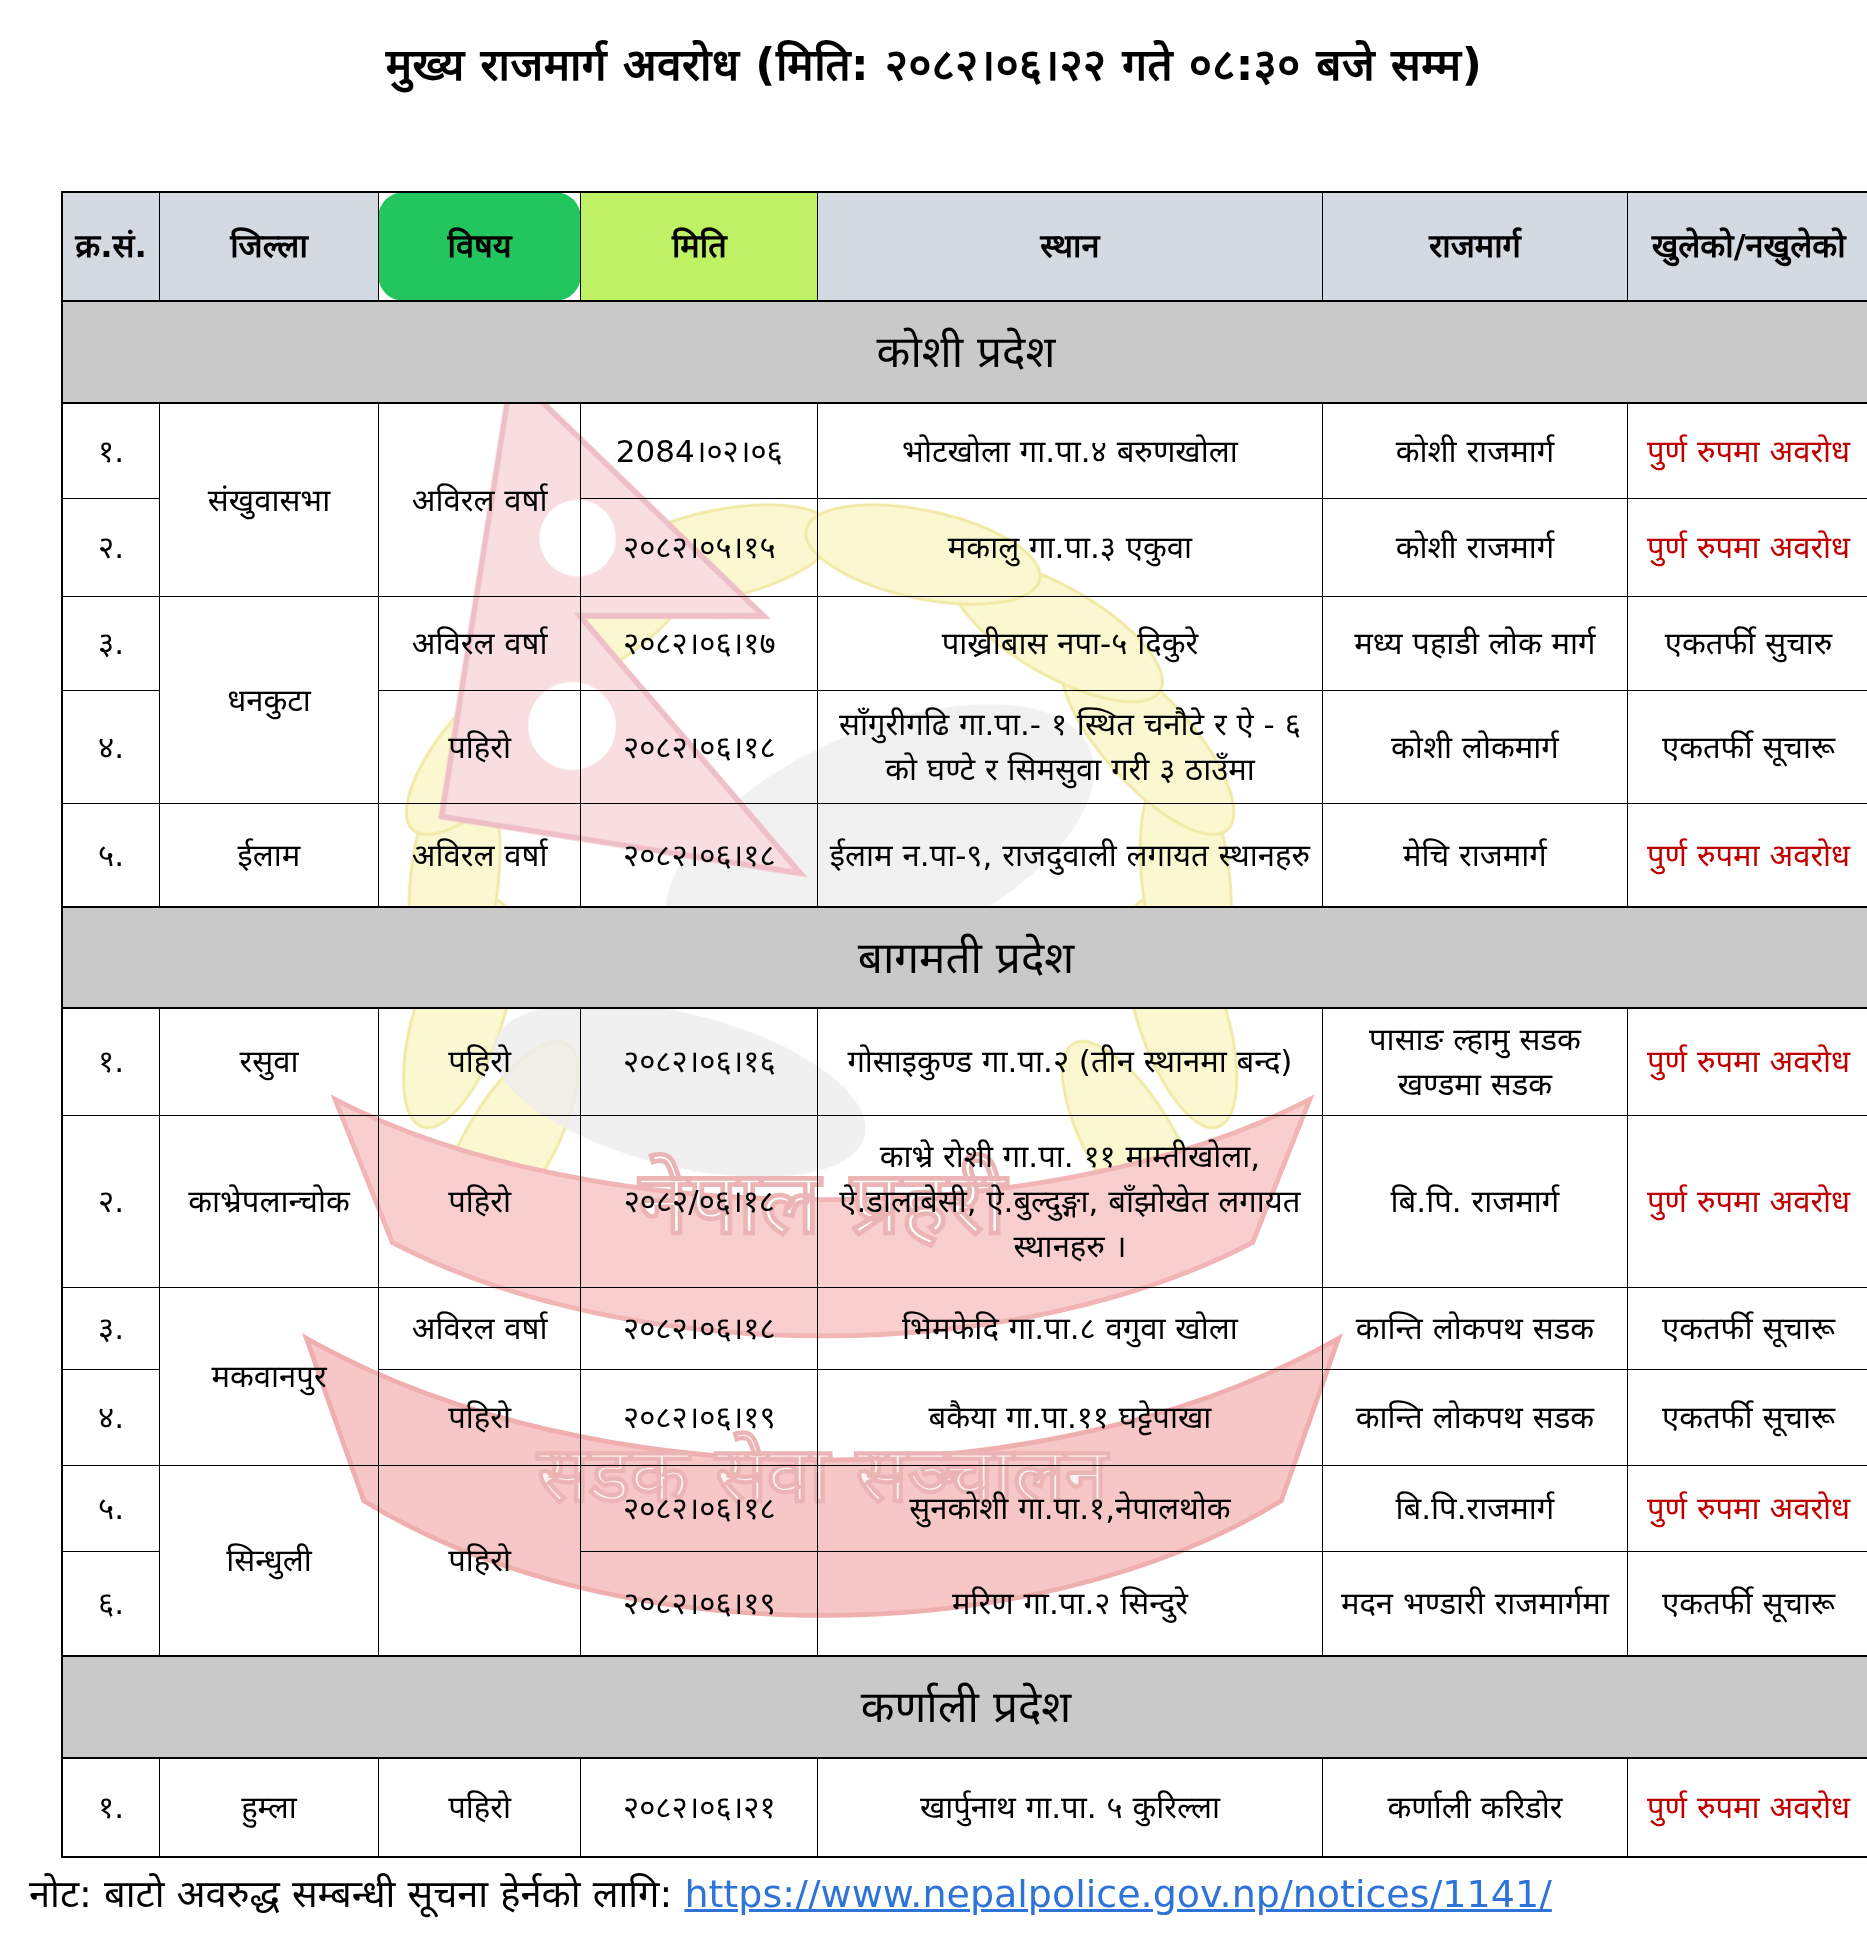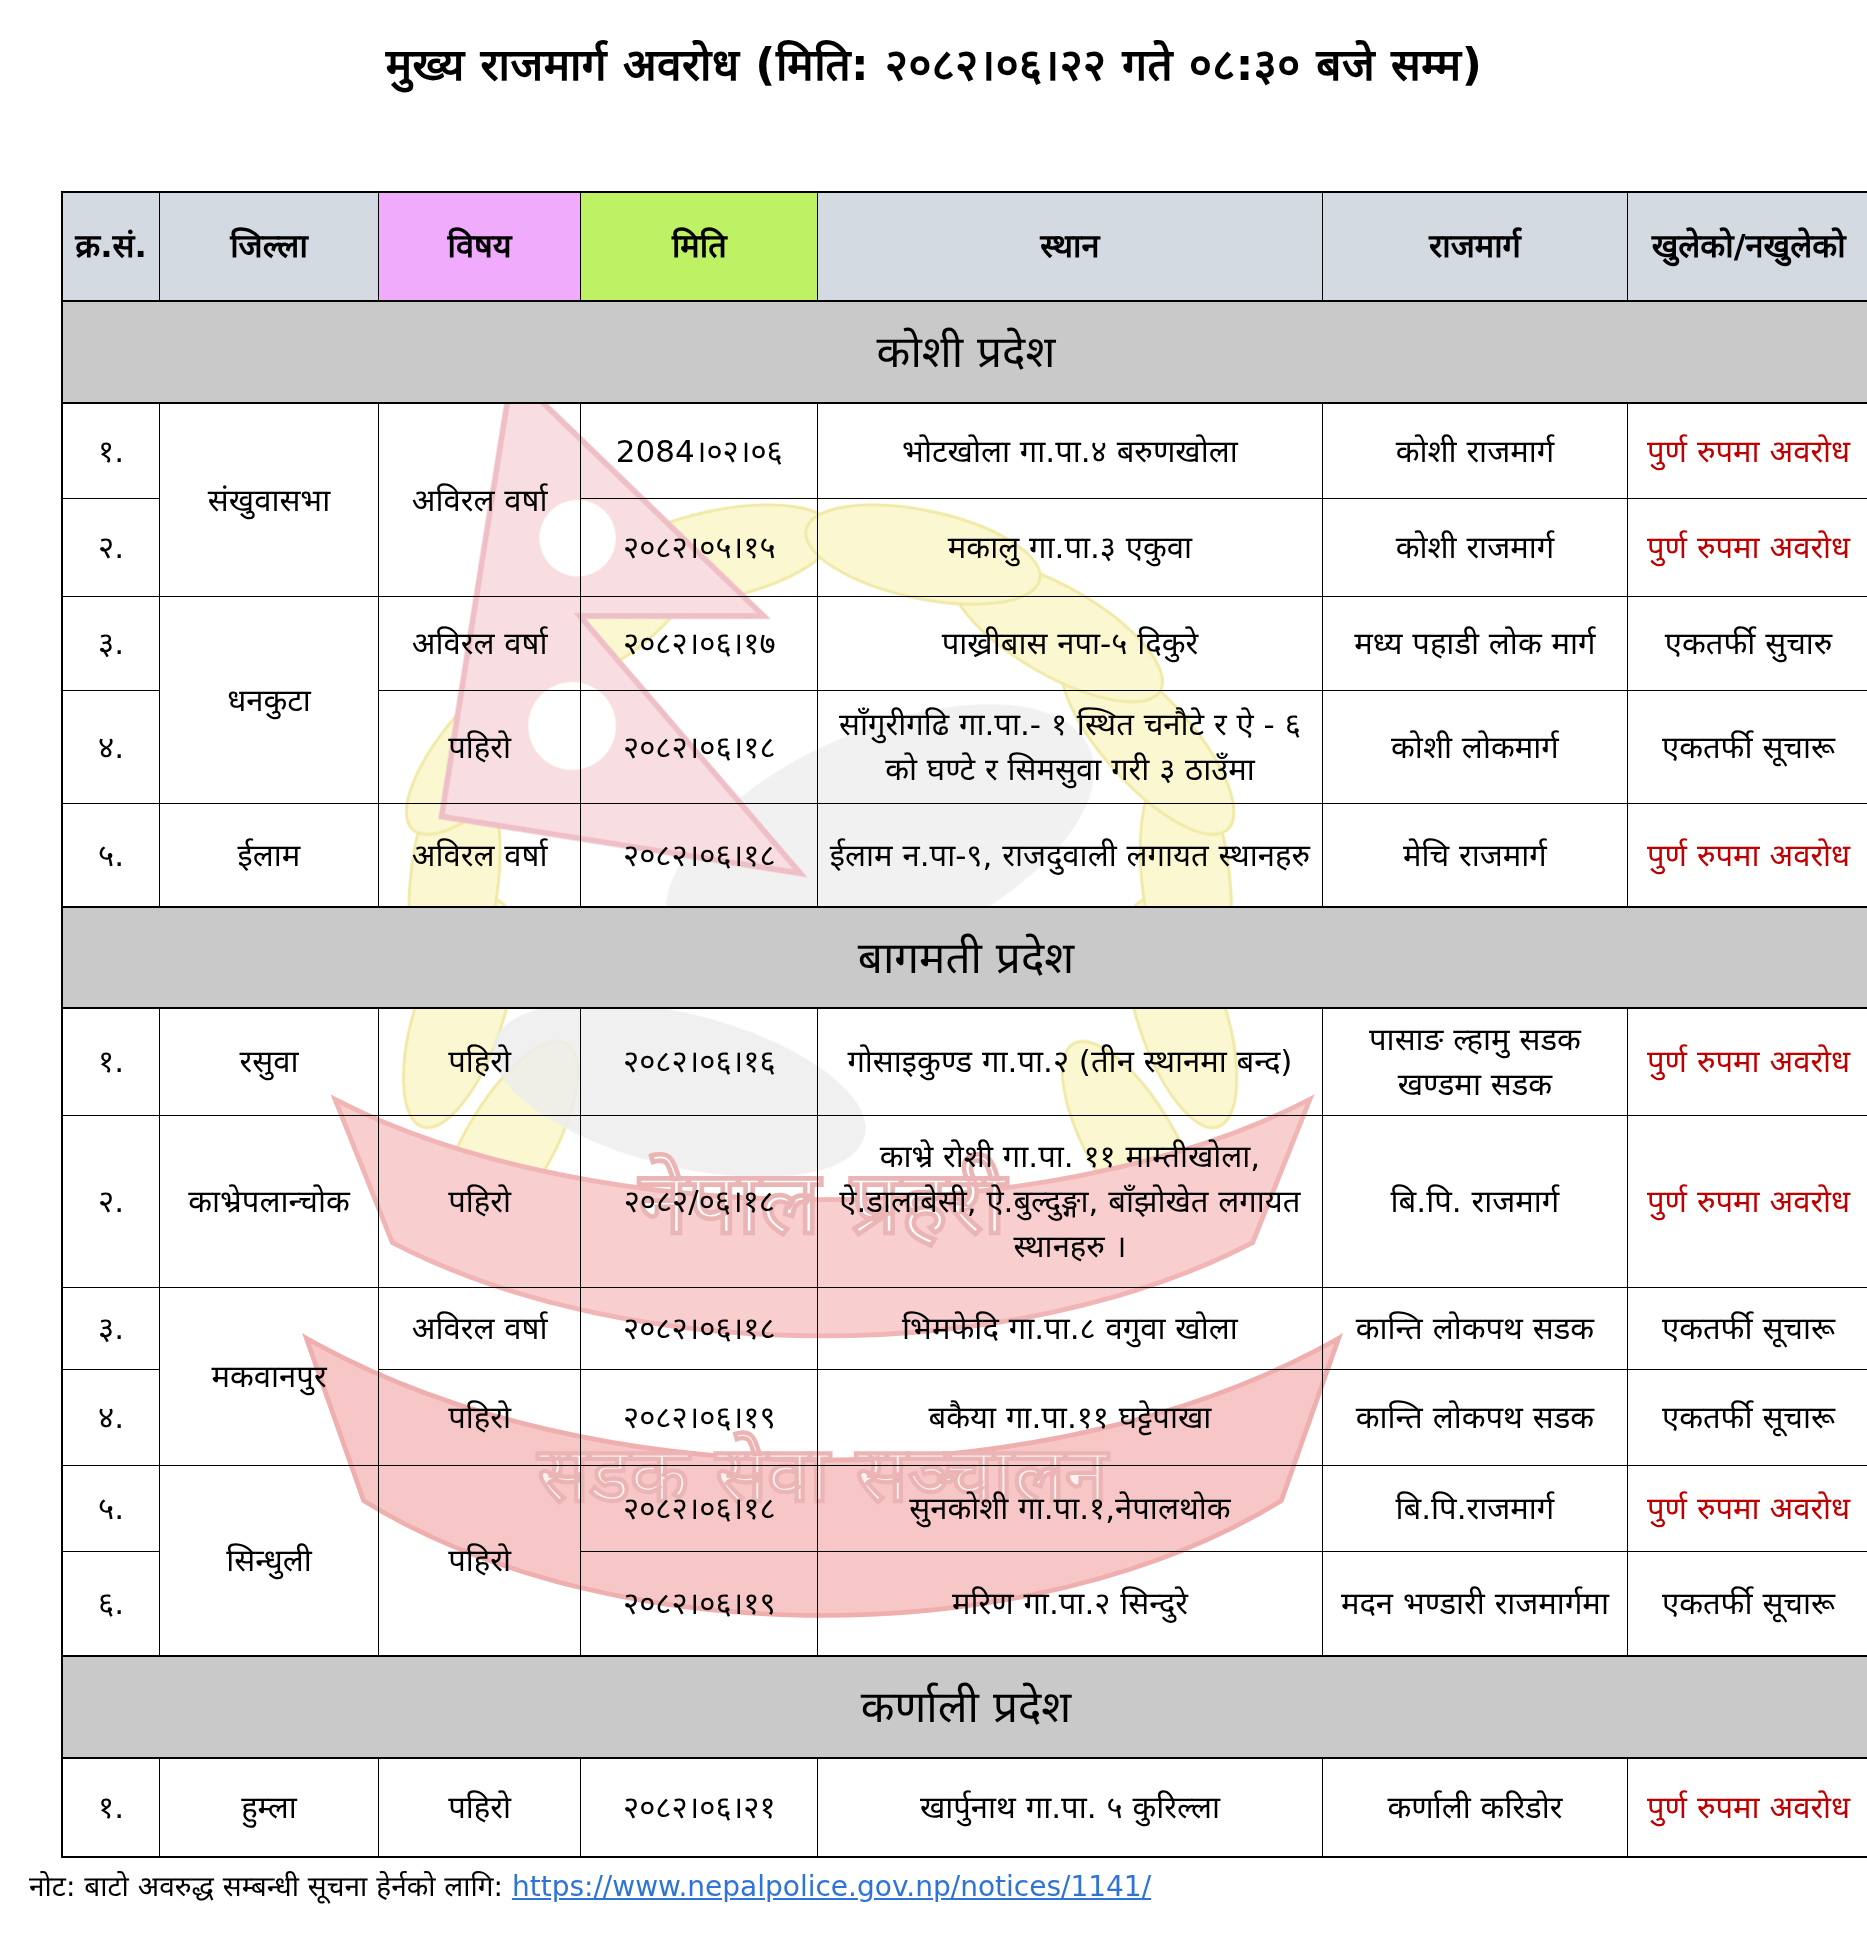--- a/index.html
+++ b/index.html
@@ -60,21 +60,21 @@
   tr.section-row td{
     font-weight:400;
     font-size:44px;
     border-top:2.9px solid #000;
     border-bottom:2.9px solid #000;
   }
   td.status-red{ color:#c00000; }
   .note{
     position:absolute;
     left:29px; top:1866px;
-    font-size:28px;
+    font-size:38px;
     z-index:1;
   }
   .note a{
     text-decoration:underline;
     cursor:pointer;
   }
 </style>
 </head>
 <body>
 
@@ -124,21 +124,21 @@
           <col style="width:11.2%">
         <col style="width:13.1%">
           <col style="width:27.9%">
           <col style="width:16.9%">
           <col style="width:13.4%">
       </colgroup>
       <thead>
         <tr id="header-row">
             <th style="background: rgb(211, 218, 226); height: 96px;">क्र.सं.</th>
             <th style="background: rgb(211, 218, 226); height: 96px;">जिल्ला</th>
-            <th style="background: #f0abfc; height: 96px;">विषय</th>
+            <th style="background: #22c55e; height: 96px; border-radius: 26px;">विषय</th>
             <th style="background: #bef264; height: 96px;">मिति</th>
             <th style="background: rgb(211, 218, 226); height: 96px;">स्थान</th>
             <th style="background: rgb(211, 218, 226); height: 96px;">राजमार्ग</th>
             <th style="background: rgb(211, 218, 226); height: 96px;">खुलेको/नखुलेको</th>
           </tr>
       </thead>
       <tbody id="table-body">
           <tr class="section-row">
             <td colspan="7" style="background: rgb(201, 201, 201); height: 88px;">कोशी प्रदेश</td>
           </tr>

